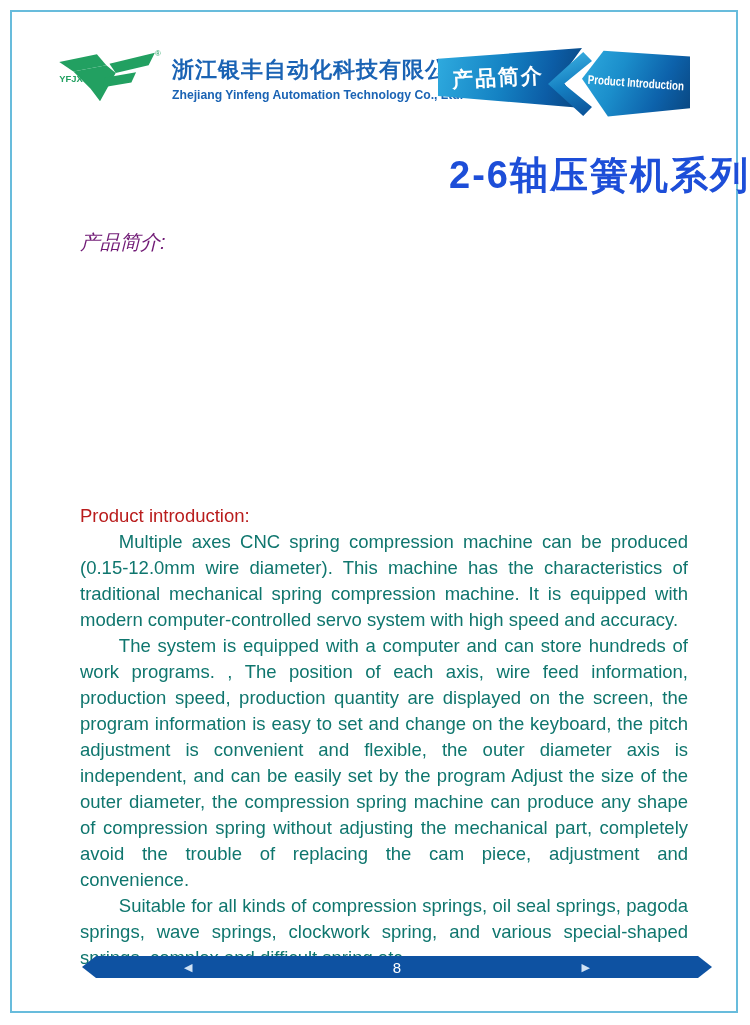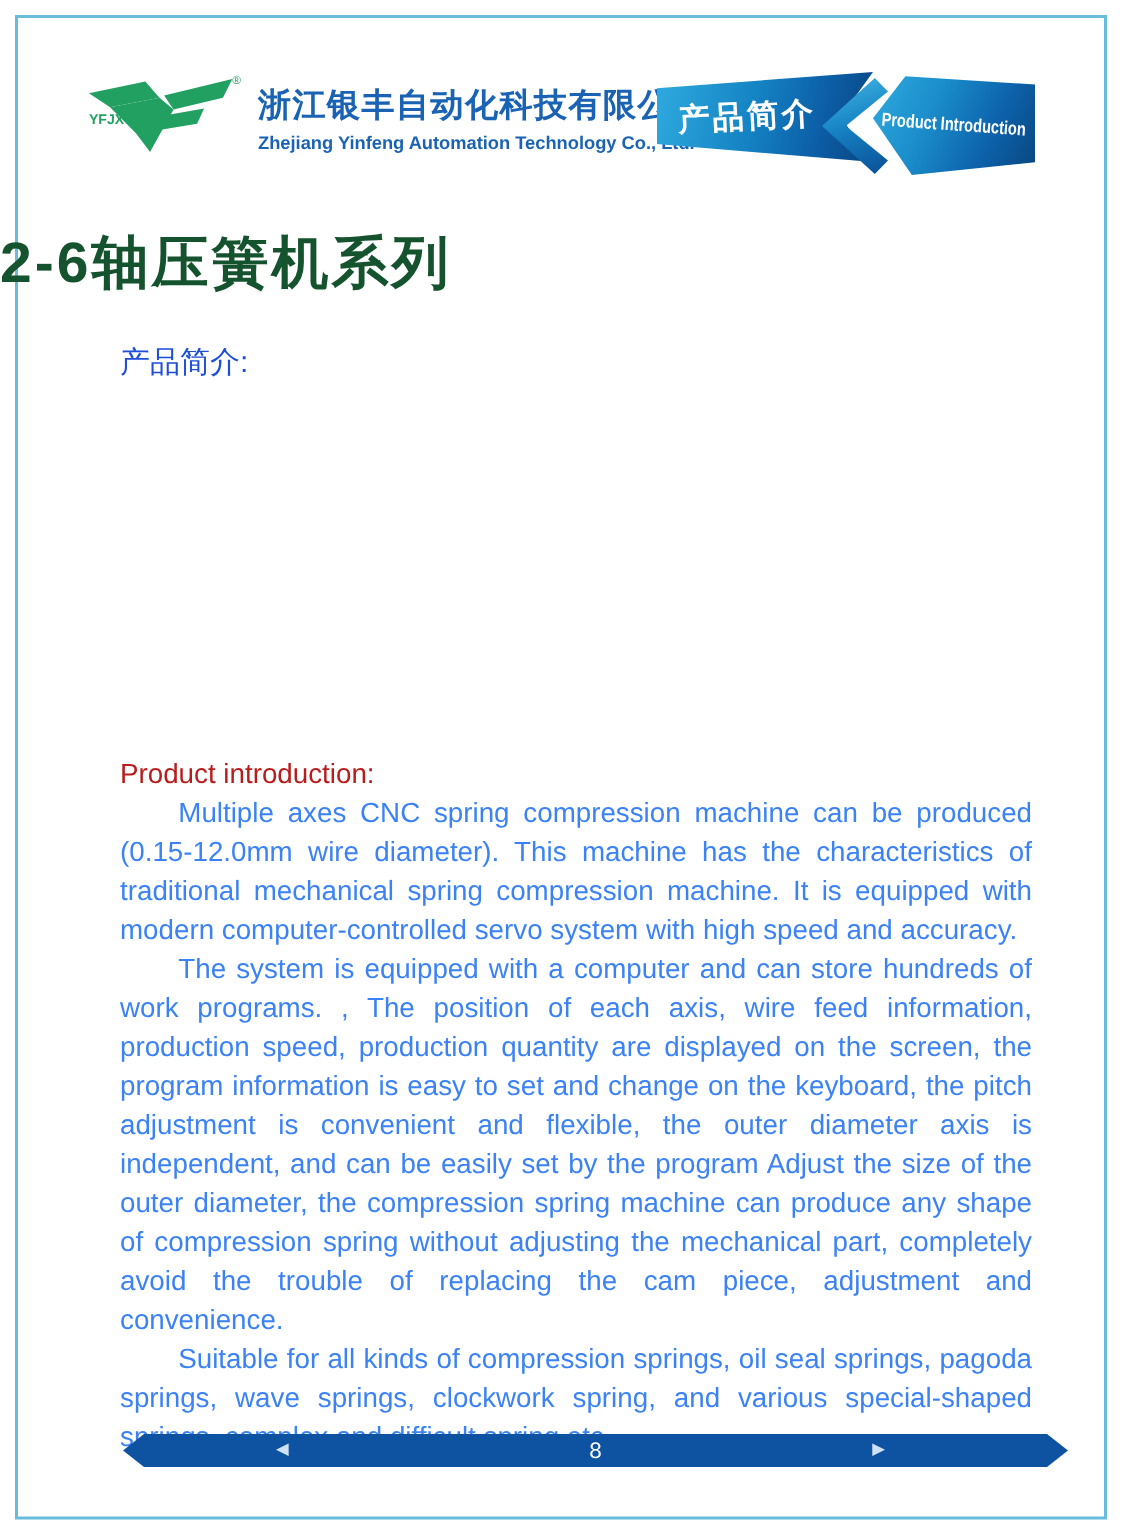--- a/index.html
+++ b/index.html
@@ -32,34 +32,34 @@
                clip-path:polygon(20% 4%, 100% 12%, 100% 86%, 24% 98%, 0 44%);
                background:linear-gradient(115deg,#2fabdf 0%,#1b8ecb 35%,#0d62ab 70%,#09457e 100%);
                display:flex; align-items:center; justify-content:center; }
   .ribbon-en span { color:#ffffff; font-weight:bold; font-size:12.5px; white-space:nowrap;
                     transform:rotate(4deg) scaleX(0.78); letter-spacing:0; }
   .ribbon-en-under { position:absolute; left:170px; top:66px; width:96px; height:26px;
                clip-path:polygon(4% 0, 100% 28%, 88% 100%, 22% 70%);
                background:#0a3f74; z-index:-1; }
 
   
-  .doc-title { position:absolute; left:0; top:150px; width:750px; text-align:left;
-               font-size:38px; font-weight:bold; color:#14532d; letter-spacing:2px; }
+  .doc-title { position:absolute; left:0; top:150px; width:750px; text-align:right;
+               font-size:38px; font-weight:bold; color:#1d4ed8; letter-spacing:2px; }
 
   
   .zh-block { position:absolute; left:80px; top:228px; width:594px; }
-  .zh-heading { font-size:20px; line-height:1.4; color:#1d4ed8; }
+  .zh-heading { font-size:20px; line-height:1.4; color:#701a75;font-style:italic; }
   .zh-body { margin-top:8px; font-size:20px; line-height:31px; text-align:justify;
              text-indent:2em; color:#1f1f1f; }
 
   
   .en-block { position:absolute; left:80px; top:503px; width:608px; }
   .en-heading { font-size:18.5px; line-height:26px; color:#b91c1c; }
   .en-block p { font-size:18.5px; line-height:26px; text-align:justify;
-                text-indent:2.1em; color:#3b82f6; }
+                text-indent:2.1em; color:#0f766e; }
 
   
   .footer-bar { position:absolute; left:82px; top:956px; width:630px; height:22px;
                 background:#0e52a2;
                 clip-path:polygon(0 50%, 14px 0, calc(100% - 14px) 0, 100% 50%, calc(100% - 14px) 100%, 14px 100%);
                 display:flex; align-items:center; justify-content:center; }
   .page-num { color:#ffffff; font-size:15px; line-height:1; }
   .pager-arrow { position:absolute; top:50%; transform:translateY(-50%);
                  font-size:11px; color:#cfe2f5; line-height:1; }
   .pager-prev { left:102px; }

